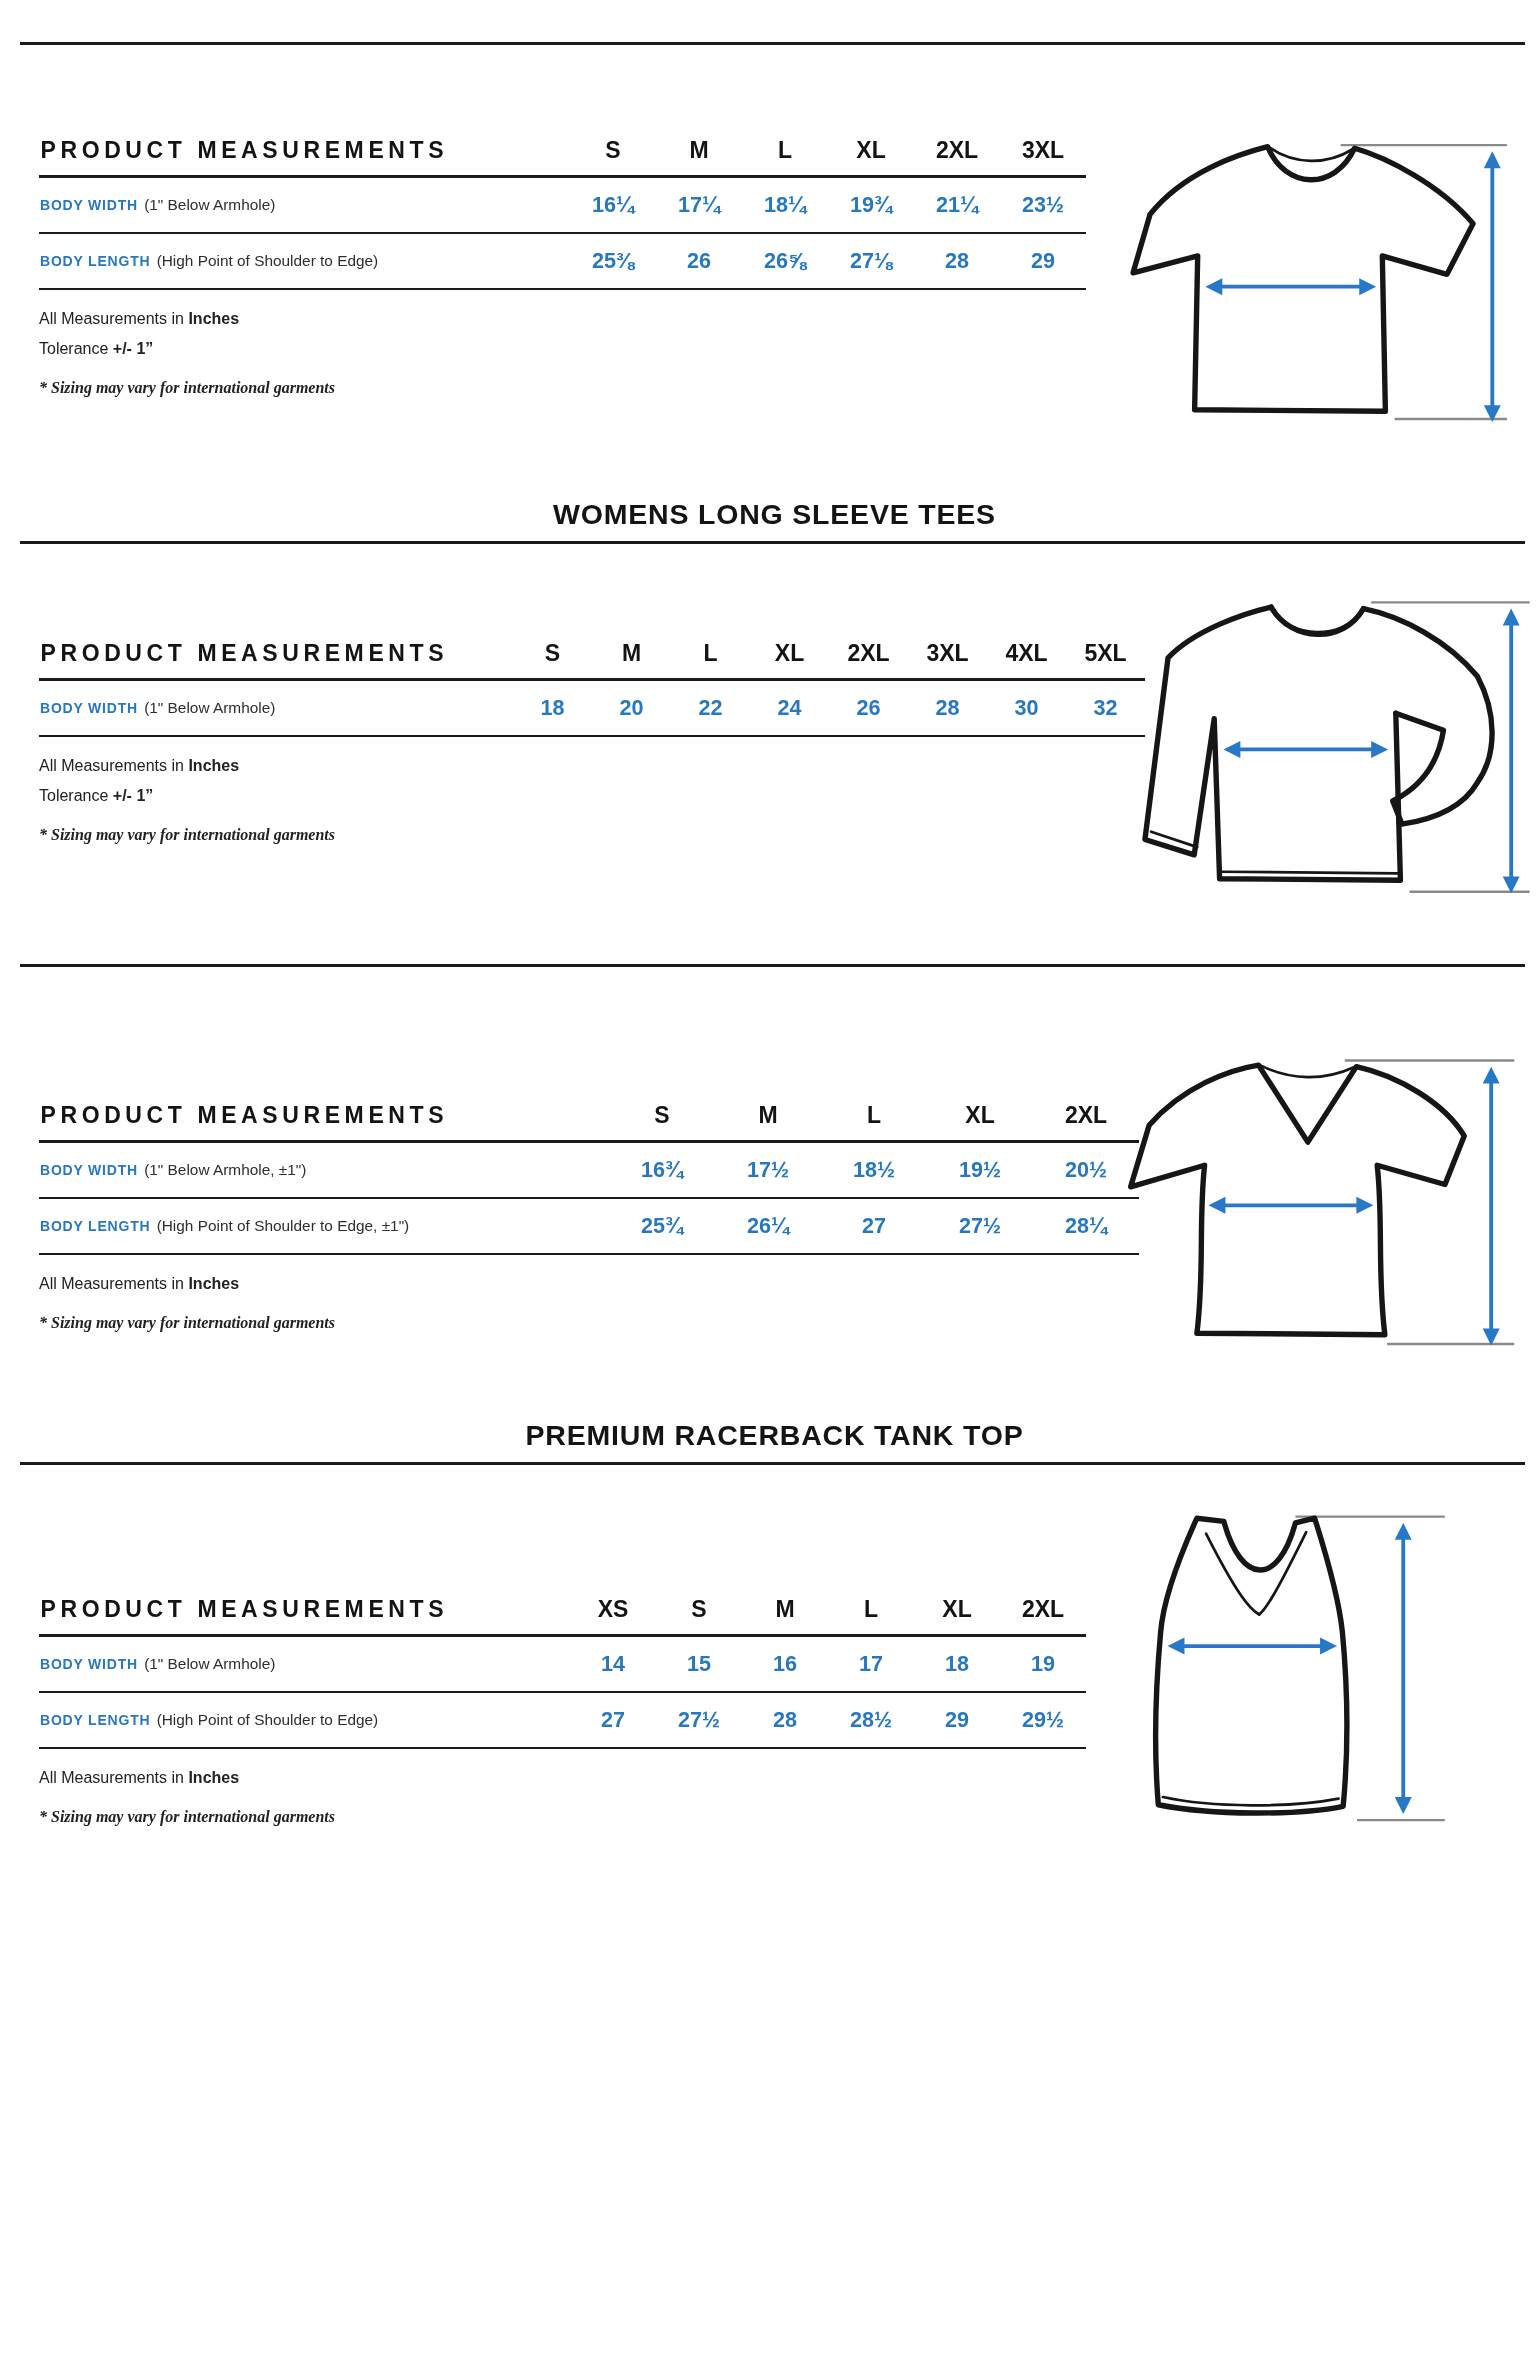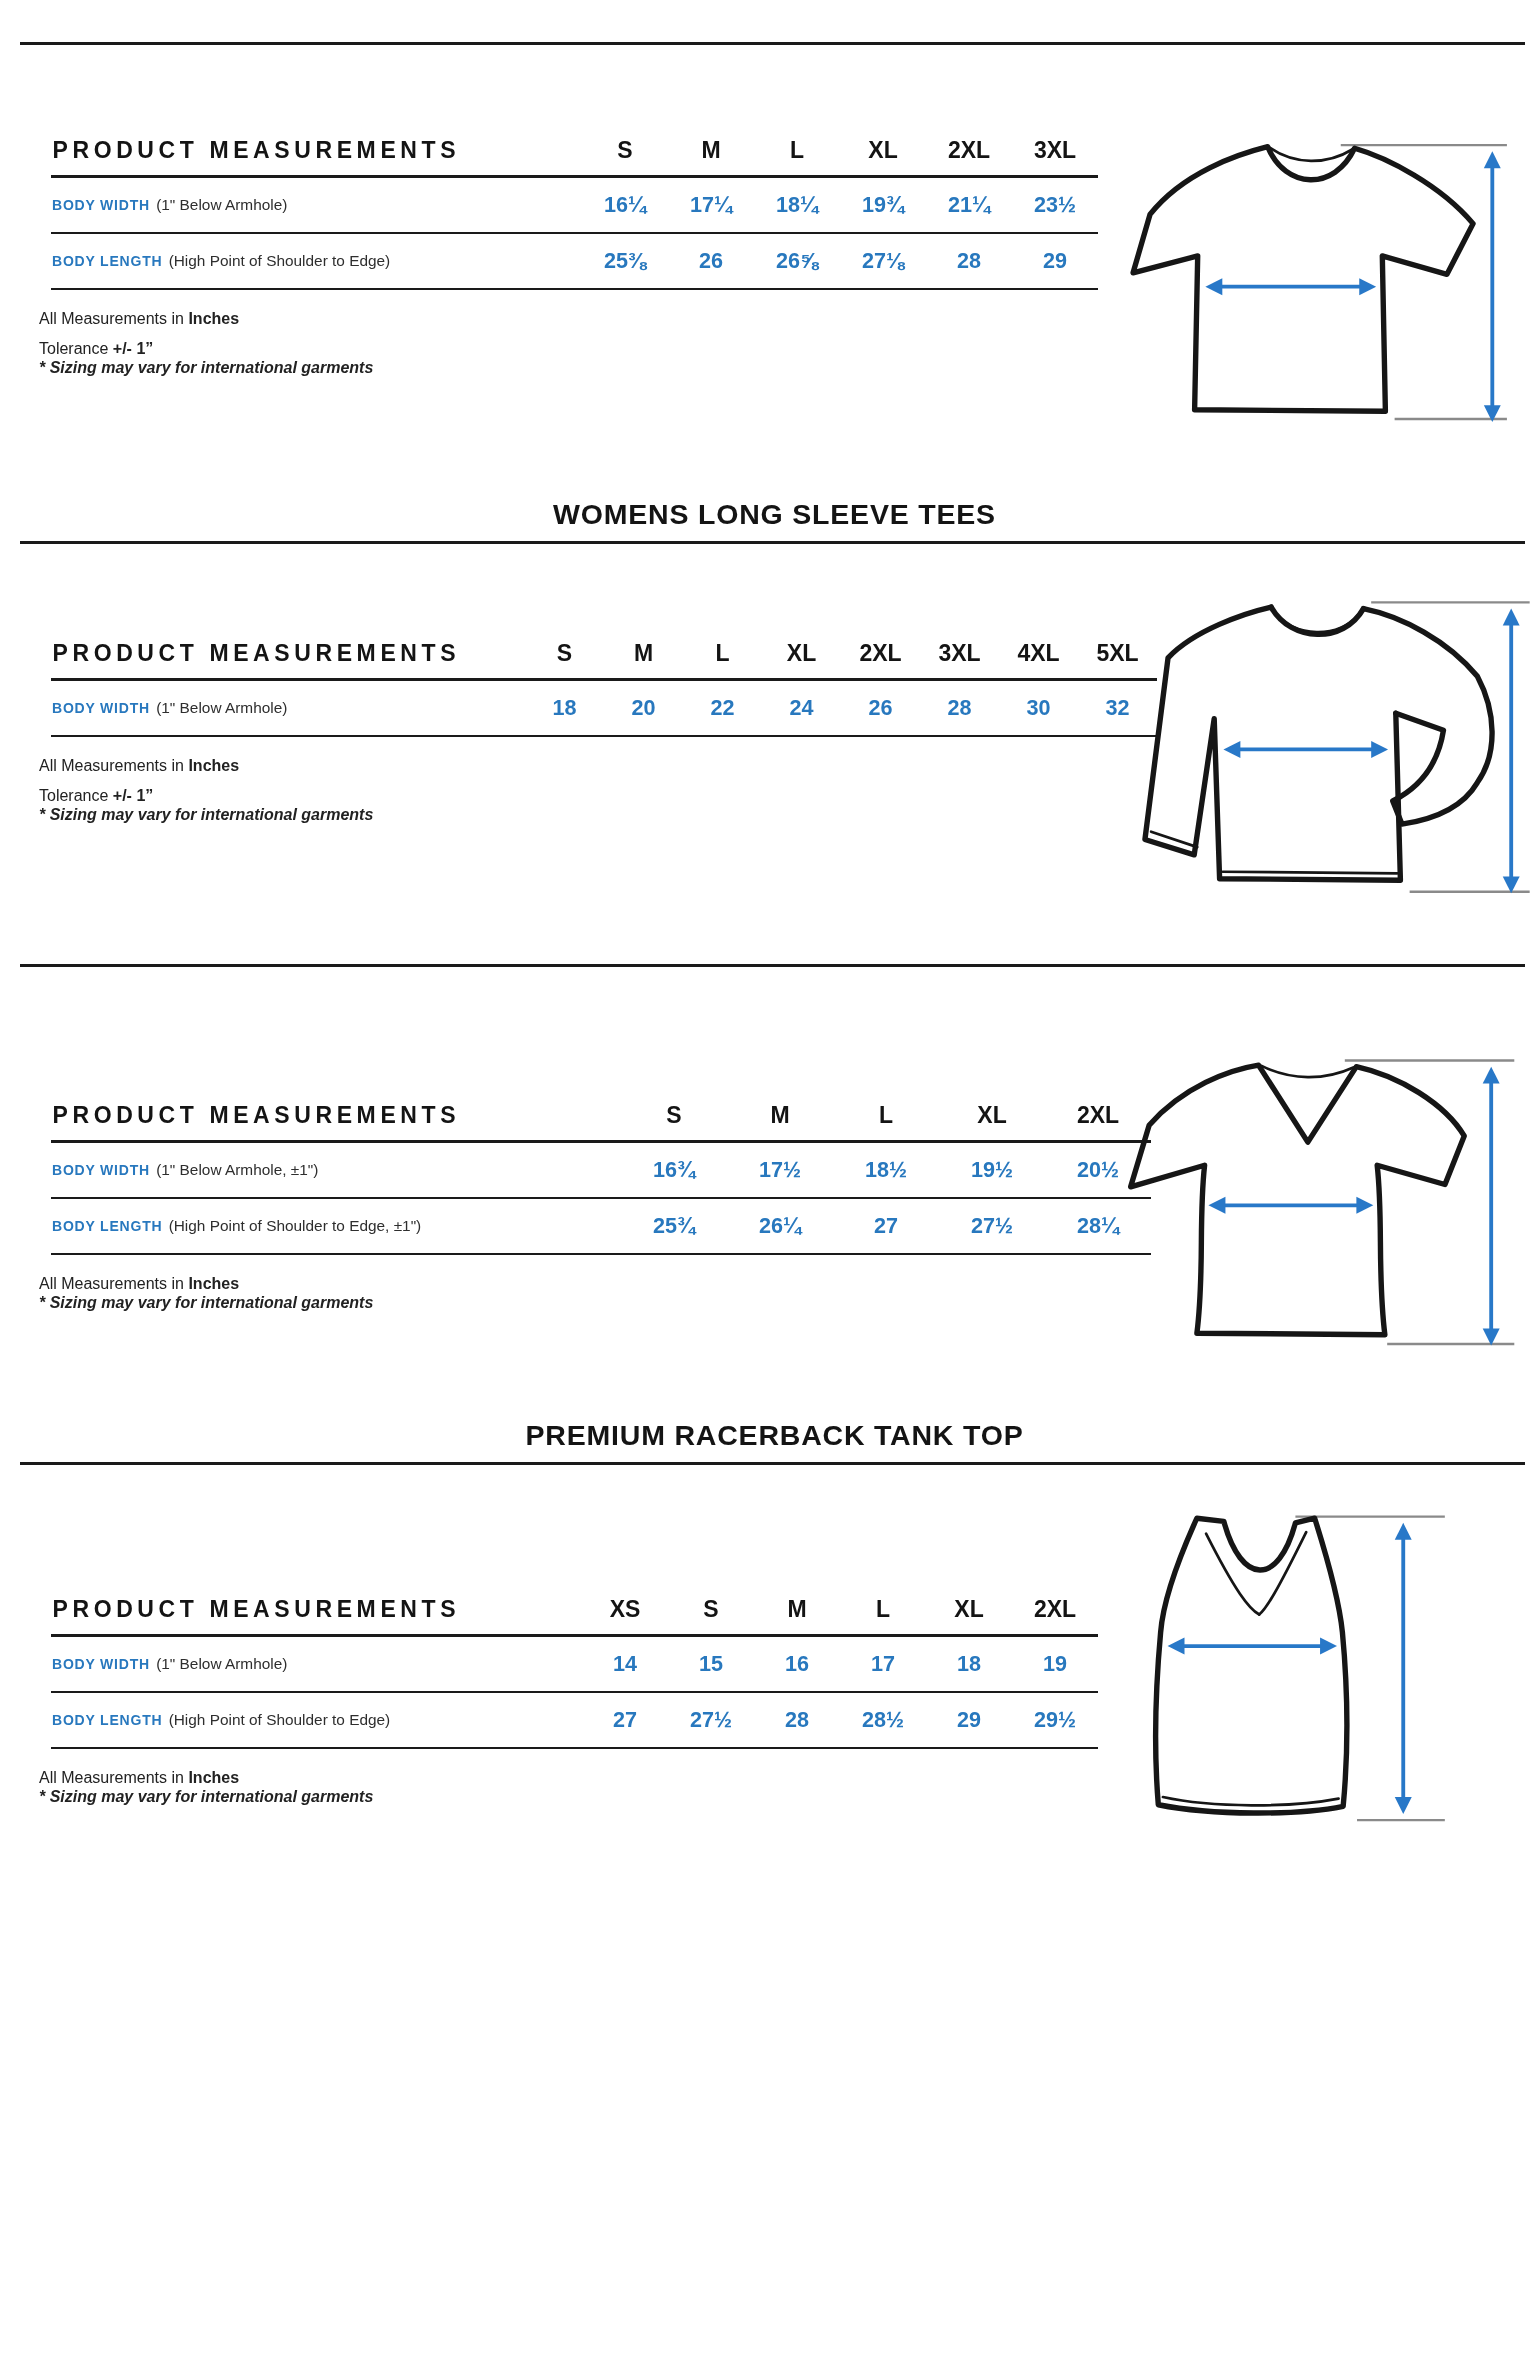--- a/index.html
+++ b/index.html
@@ -5,37 +5,37 @@
   html,body{margin:0;padding:0;background:#ffffff;}
   body{width:1540px;height:2377px;font-family:"Liberation Sans",sans-serif;color:#1b1b1b;}
   .page{position:relative;width:1540px;height:2377px;overflow:hidden;background:#fff;}
   section{position:absolute;left:39px;width:1471px;}
   #s1{top:31px}#s2{top:493px}#s3{top:953px}#s4{top:1414px}
 
   h2.title{margin:4.6px 0 0 0;text-align:center;font-size:28.5px;font-weight:bold;
     letter-spacing:0.8px;color:#141414;text-transform:uppercase;}
   .rule{height:0;border-top:3.1px solid #1a1a1a;margin:10.8px -15.4px 0 -19px;}
 
-  .tbl{border-collapse:collapse;table-layout:fixed;margin-left:12px;}
+  .tbl{border-collapse:collapse;table-layout:fixed;}
   .mt-a{margin-top:92px}.mt-b{margin-top:96px}.mt-c{margin-top:135px}.mt-d{margin-top:131px}
   thead tr{border-bottom:3.1px solid #1a1a1a;}
   tbody tr{border-bottom:2.3px solid #1a1a1a;}
   th.pm{font-size:23px;font-weight:bold;letter-spacing:4.6px;text-align:left;
     color:#141414;padding:0 0 10.8px 1.5px;white-space:nowrap;}
   th.sz{font-size:23px;font-weight:bold;text-align:center;color:#141414;padding:0 0 10.8px 0;}
   td{height:52px;vertical-align:middle;}
   td.lbl{white-space:nowrap;}
   td.lbl .lab{color:#2878be;font-weight:bold;font-size:14px;letter-spacing:0.8px;}
   td.lbl .sub{font-size:15.4px;color:#2e2e2e;margin-left:6.2px;}
   td.val{color:#2878be;font-weight:bold;font-size:21.6px;text-align:center;}
 
   .notes{margin-top:20px;font-size:16px;color:#222;}
   .notes p{margin:0;}
   .notes p + p{margin-top:12.3px;}
-  .notes .sizing{font-style:italic;font-weight:600;margin-top:1px;}
+  .notes .sizing{font-style:italic;font-weight:600;margin-top:21px;font-family:Liberation Serif, serif;}
 
   .illus{position:absolute;}
   #illus1{left:1071px;top:94px;}
   #illus2{left:1078px;top:91px;}
   #illus3{left:1067px;top:89px;}
   #illus4{left:1050px;top:81px;}
   svg .garment{fill:none;stroke:#161616;stroke-width:7;stroke-linejoin:round;stroke-linecap:round;}
   svg .thin{fill:none;stroke:#161616;stroke-width:3.5;stroke-linejoin:round;stroke-linecap:round;}
   svg .arrow{stroke:#2878c8;stroke-width:5;}
   svg .head{fill:#2878c8;stroke:none;}

